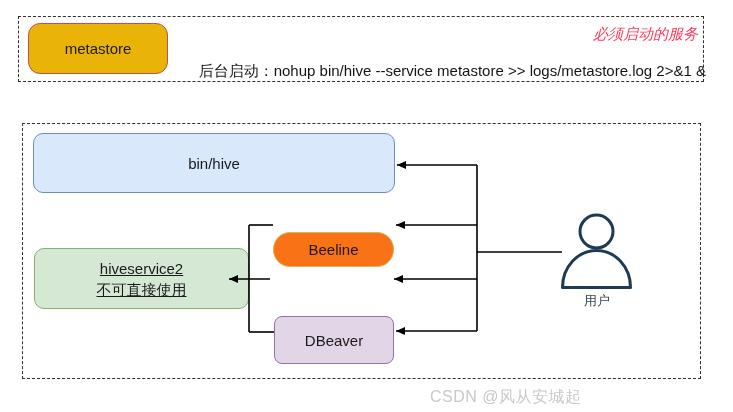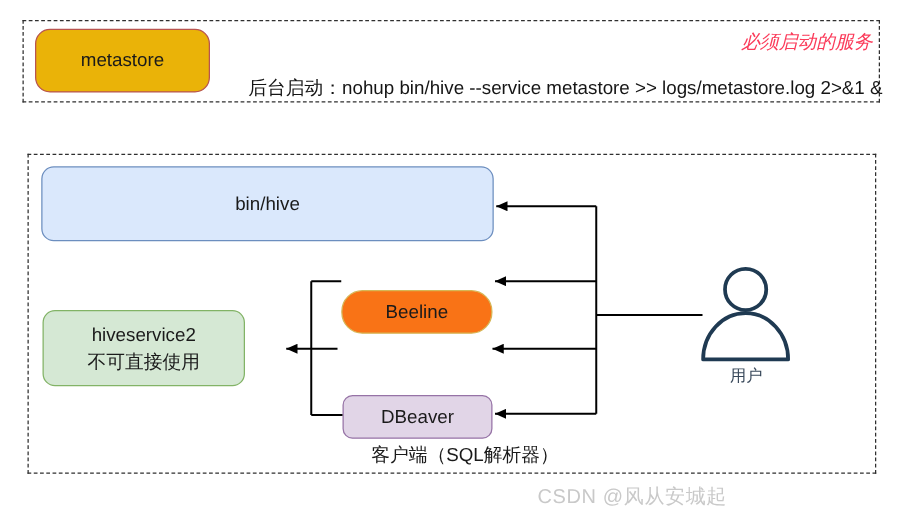--- a/index.html
+++ b/index.html
@@ -18,22 +18,22 @@
 
   .node{
     position:absolute;border-radius:10px;display:flex;flex-direction:column;
     align-items:center;justify-content:center;font-size:15px;line-height:21px;
     text-align:center;color:#1a1a1a;box-sizing:border-box;
   }
   #metastore-node{left:27px;top:22px;width:140px;height:51px;background:#eab308;border:1px solid #b85450;border-radius:12px;}
   #bin-hive-node{left:33px;top:133px;width:362px;height:60px;background:#dae8fc;border:1px solid #6c8ebf;}
   #beeline-node{left:273px;top:208px;width:121px;height:35px;background:#f97316;border:1px solid #d6b656;border-radius:17px;margin-top:24px;}
   #datagrip-node{left:270px;top:263px;width:122px;height:32px;background:#f8cecc;border:1px solid #b85450;border-radius:8px;}
-  #dbeaver-node{left:274px;top:316px;width:120px;height:35px;background:#e1d5e7;border:1px solid #9673a6;border-radius:8px;text-align:center;}
-  #hiveservice2-node{left:34px;top:248px;width:162px;height:61px;background:#d5e8d4;border:1px solid #82b366;}
+  #dbeaver-node{left:274px;top:316px;width:120px;height:48px;background:#e1d5e7;border:1px solid #9673a6;border-radius:8px;text-align:center;}
+  #hiveservice2-node{left:34px;top:248px;width:215px;height:61px;background:#d5e8d4;border:1px solid #82b366;text-decoration:underline;}
 
   #connector-svg{position:absolute;left:0;top:0;width:733px;height:412px;pointer-events:none;}
 
   #user-label{position:absolute;left:567px;top:292px;width:60px;text-align:center;font-size:13px;color:#38485a;}
   #diagram-caption{position:absolute;left:252px;top:355px;width:240px;text-align:center;font-size:15px;color:#1a1a1a;}
   #watermark{position:absolute;right:3px;top:387px;width:300px;text-align:left;font-size:16px;color:#c9c9c9;letter-spacing:0.5px;}
 </style>
 </head>
 <body>
 
@@ -85,16 +85,15 @@
       <path d="M249,332 H274"></path>
       <path d="M270,279 H229" marker-end="url(#arrow)"></path>
     </g>
     <g stroke="#1f3a52" stroke-width="3" fill="#ffffff">
       <circle cx="596.5" cy="231.5" r="16.5"></circle>
       <path d="M562.5,287.5 A34,37 0 0 1 630.5,287.5 Z" stroke-linejoin="round"></path>
     </g>
   </svg>
 
   <div id="user-label">用户</div>
-  <div id="diagram-caption">客户端（SQL解析器）</div>
   <div id="watermark">CSDN @风从安城起</div>
 
 </div>
 
 </body></html>

